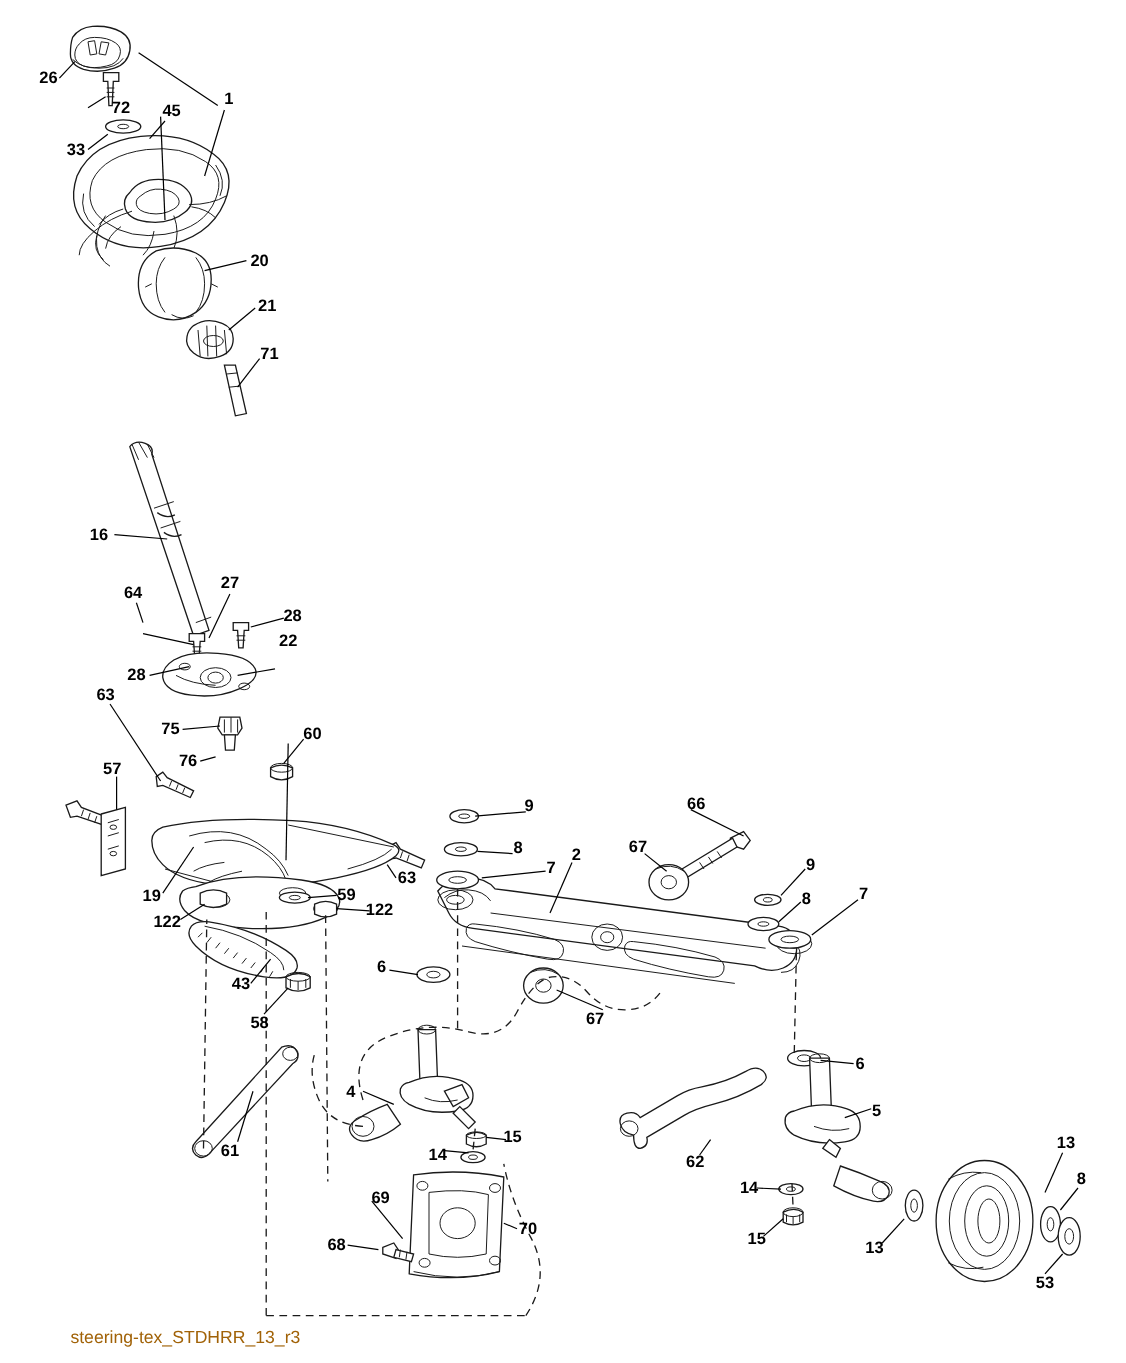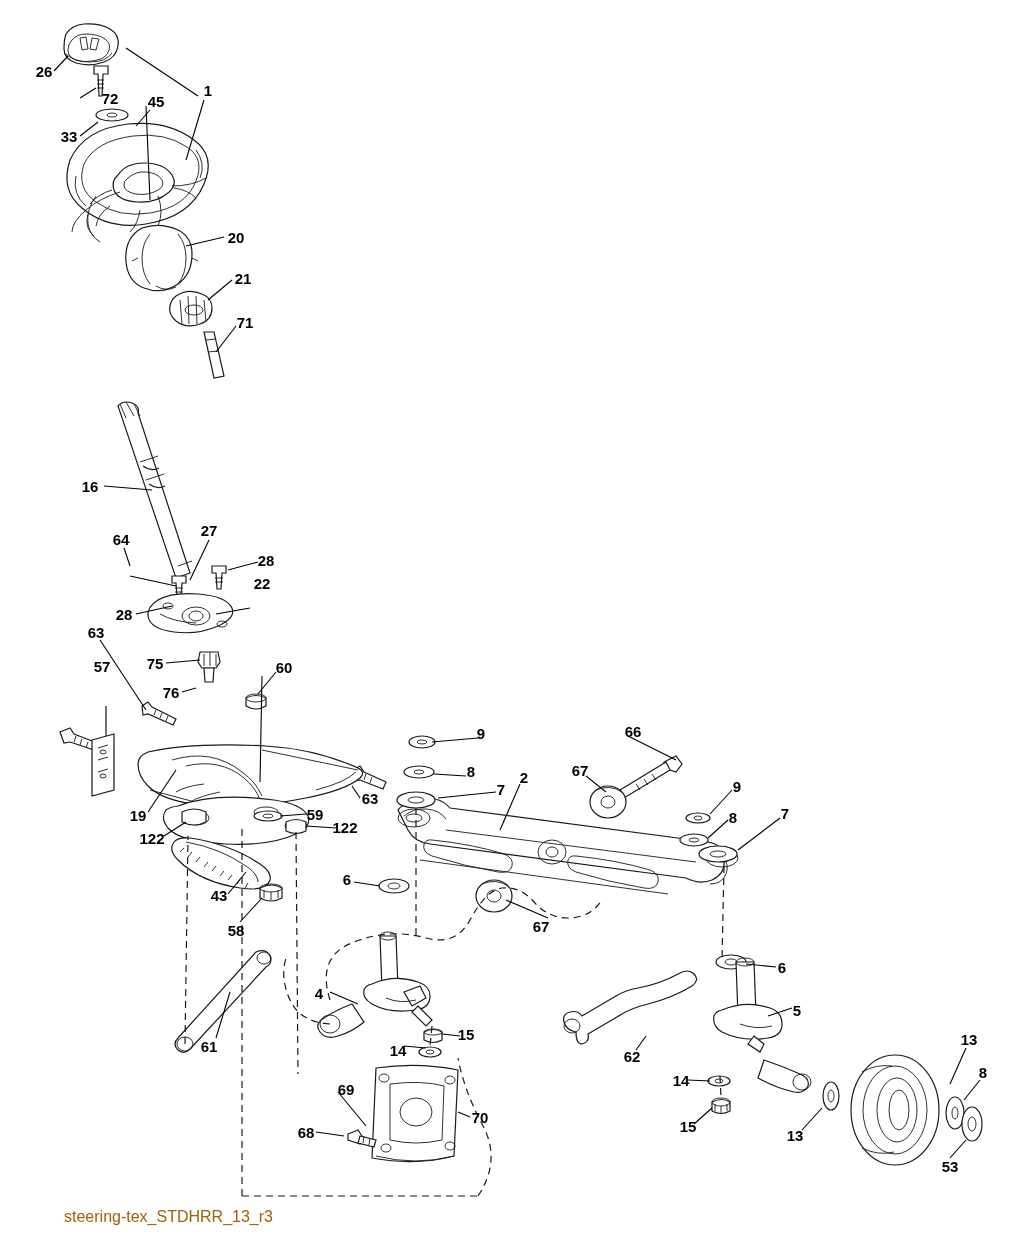--- a/index.html
+++ b/index.html
@@ -458,21 +458,21 @@
       <div class="callout" style="left: 90px; top: 486px;">16</div>
       <div class="callout" style="left: 121px; top: 539px;">64</div>
       <div class="callout" style="left: 209px; top: 530px;">27</div>
       <div class="callout" style="left: 266px; top: 560px;">28</div>
       <div class="callout" style="left: 124px; top: 614px;">28</div>
       <div class="callout" style="left: 262px; top: 583px;">22</div>
       <div class="callout" style="left: 96px; top: 632px;">63</div>
       <div class="callout" style="left: 155px; top: 663px;">75</div>
       <div class="callout" style="left: 284px; top: 667px;">60</div>
       <div class="callout" style="left: 171px; top: 692px;">76</div>
-      <div class="callout" style="left: 102px; top: 666px;">57</div>
+      <div class="callout" style="left: 102px; top: 699px;">57</div>
       <div class="callout" style="left: 481px; top: 733px;">9</div>
       <div class="callout" style="left: 633px; top: 731px;">66</div>
       <div class="callout" style="left: 471px; top: 771px;">8</div>
       <div class="callout" style="left: 580px; top: 770px;">67</div>
       <div class="callout" style="left: 501px; top: 789px;">7</div>
       <div class="callout" style="left: 524px; top: 777px;">2</div>
       <div class="callout" style="left: 737px; top: 786px;">9</div>
       <div class="callout" style="left: 138px; top: 815px;">19</div>
       <div class="callout" style="left: 370px; top: 798px;">63</div>
       <div class="callout" style="left: 315px; top: 814px;">59</div>

